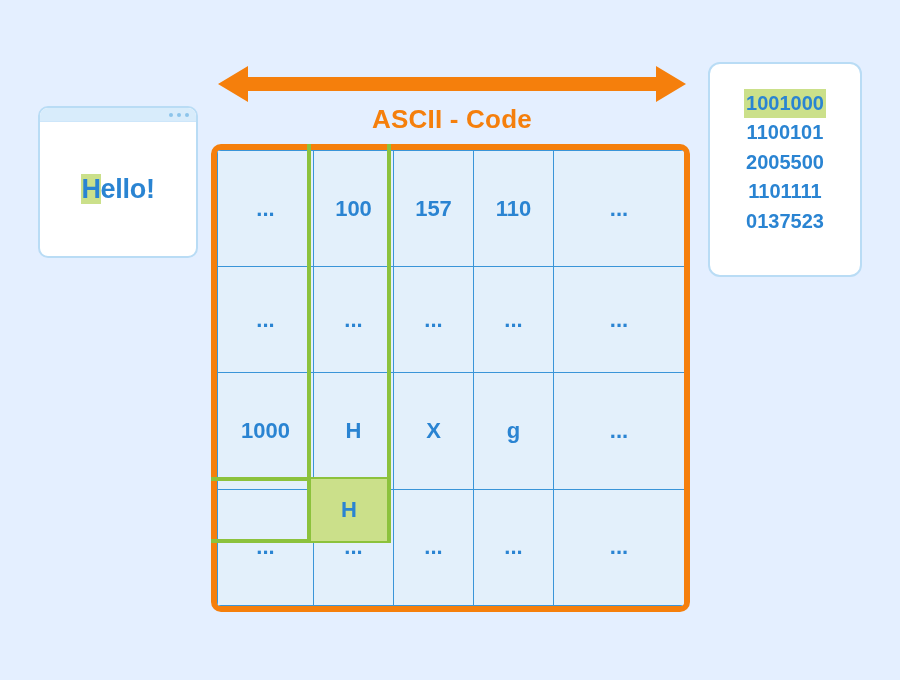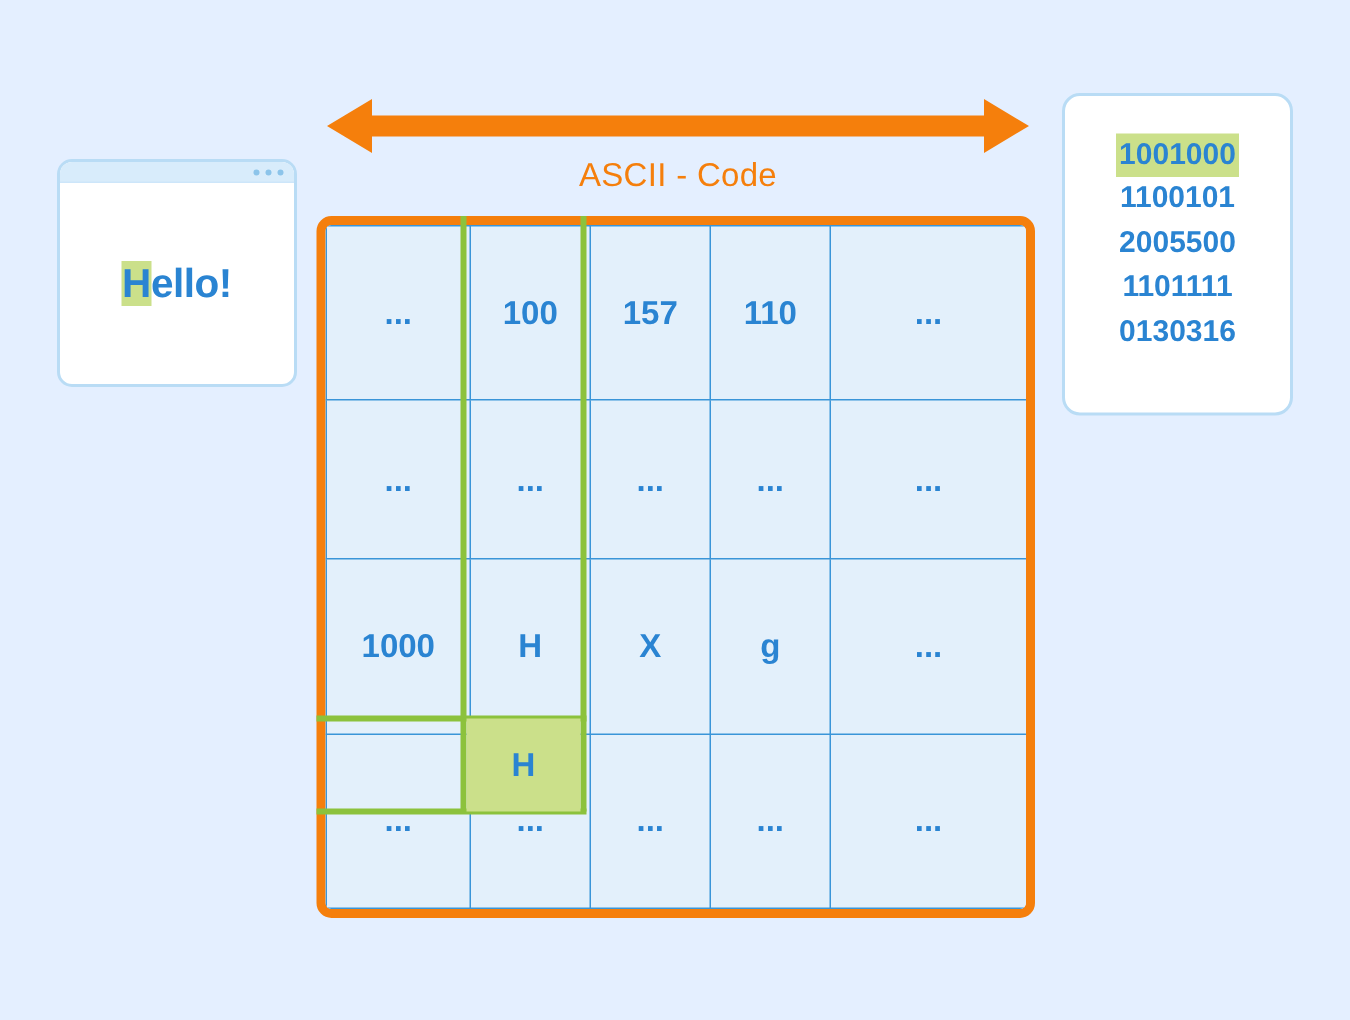--- a/index.html
+++ b/index.html
@@ -71,22 +71,22 @@
     width: 468px;
     height: 44px;
   }
   #arrow-svg { display: block; }
   #ascii-label {
     position: absolute;
     left: 218px;
     top: 104px;
     width: 468px;
     text-align: center;
-    font-size: 22px;
-    font-weight: normal;
+    font-size: 26px;
+    font-weight: bold;
     color: #f57f0c;
     letter-spacing: 0.2px;
   }
 
   
   #ascii-table-frame {
     position: absolute;
     left: 211px;
     top: 144px;
     width: 479px;
@@ -284,14 +284,14 @@
 <div id="green-col-overlay"></div>
 <div id="green-row-overlay"></div>
 <div id="green-cell-fill"></div>
 <div id="green-cell-letter">H</div>
 
 <div id="binary-panel">
   <div class="bin-line hl">1001000</div>
   <div class="bin-line">1100101</div>
   <div class="bin-line">2005500</div>
   <div class="bin-line">1101111</div>
-  <div class="bin-line">0130316</div>
+  <div class="bin-line">0137523</div>
 </div>
 
 </body></html>

